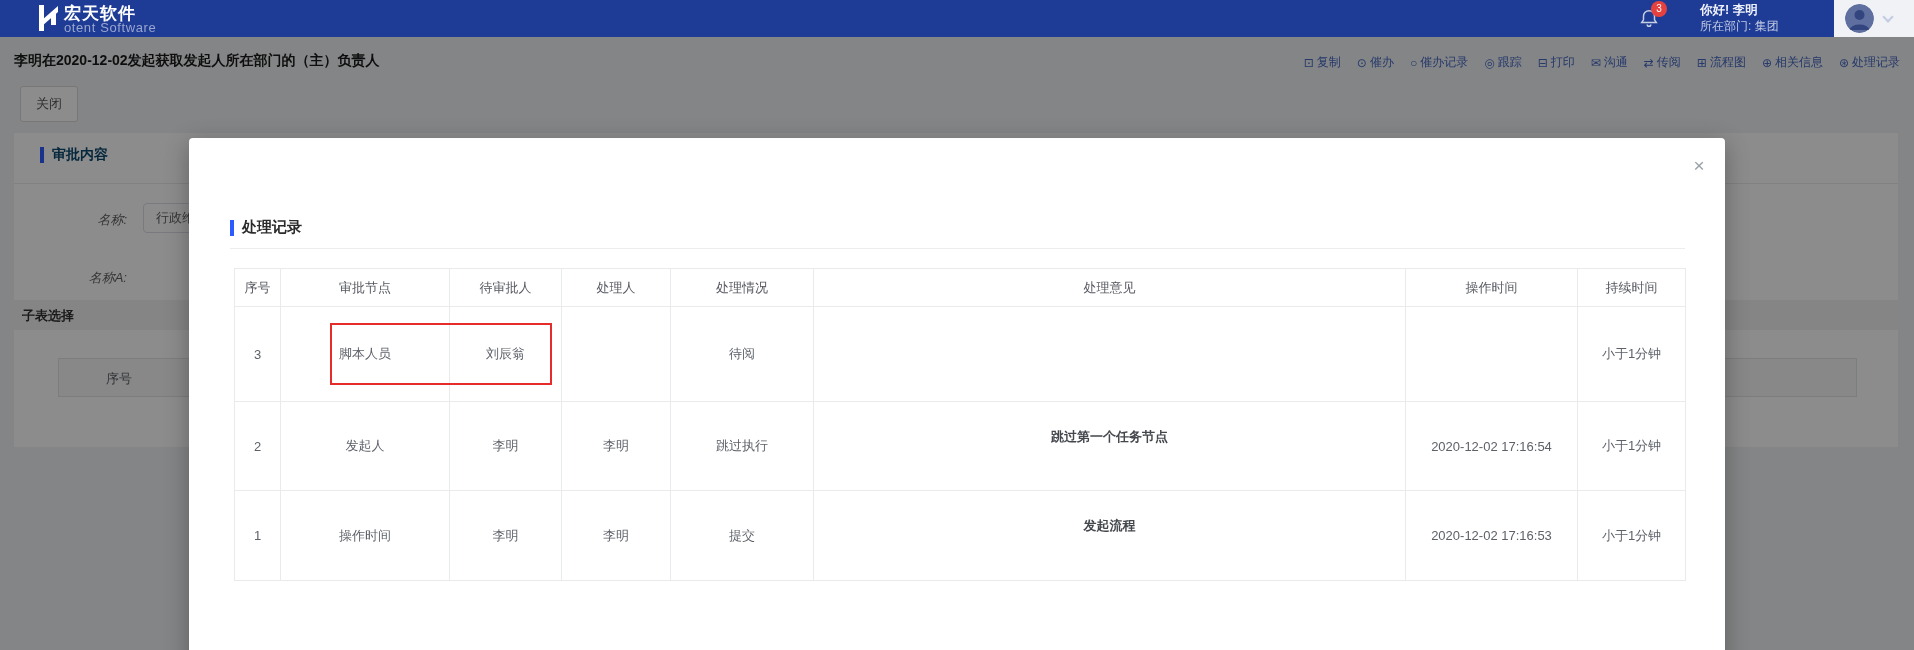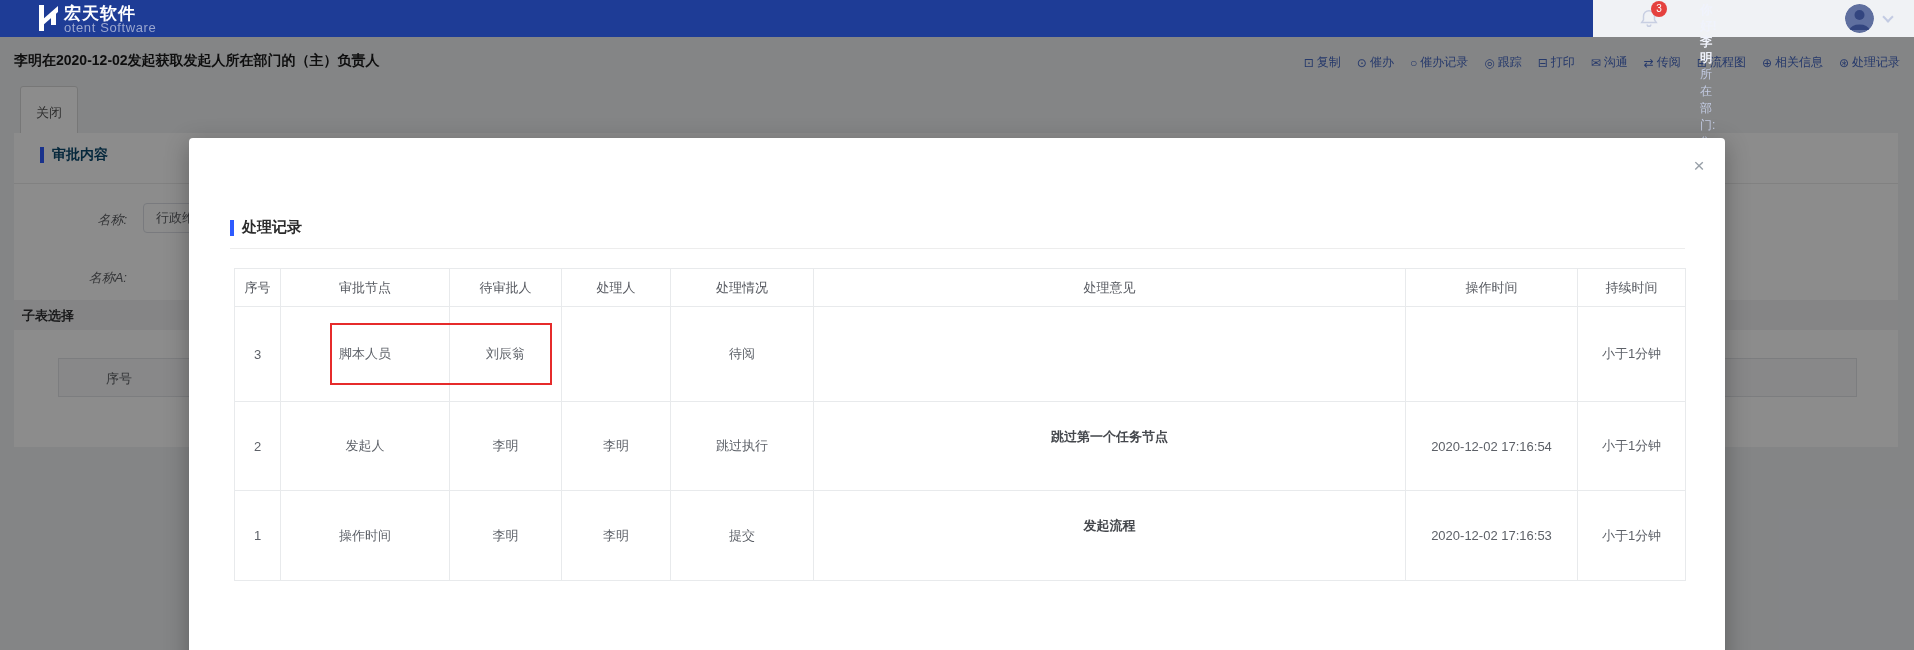--- a/index.html
+++ b/index.html
@@ -2,21 +2,21 @@
 <html><head>
 <meta charset="utf-8">
 <style>
   * { margin:0; padding:0; box-sizing:border-box; }
   html,body { width:1914px; height:650px; }
   body {
     position:relative; overflow:hidden; background:#f0f2f5;
     font-family:"Liberation Sans","DejaVu Sans",sans-serif; color:#333;
   }
   
-  .navbar { position:absolute; left:0; top:0; width:1593px; height:37px; background:#1e3c96; z-index:30; }
+  .navbar { position:absolute; left:0; top:0; width:1834px; height:37px; background:#1e3c96; z-index:30; }
   .logo { position:absolute; left:38px; top:4px; display:flex; align-items:flex-start; cursor:pointer; }
   .logo-mark { width:21px; height:28px; margin-right:5px; }
   .logo-txt-cn { color:#fff; font-size:17px; font-weight:bold; letter-spacing:1px; line-height:20px; }
   .logo-txt-en { color:#9aa6cf; font-size:13px; letter-spacing:.6px; line-height:8px; }
   .nav-items { position:absolute; left:498px; top:0; height:37px; display:flex; }
   .nav-item { position:relative; height:37px; line-height:37px; padding:0 12px; margin-right:36px;
     font-size:14px; color:#b7bfda; cursor:pointer; white-space:nowrap; }
   .nav-item.active { color:#e8ecf8; }
   .nav-item.active::after { content:""; position:absolute; left:4px; right:4px; bottom:0; height:2px; background:rgba(255,255,255,.75); }
   .bell-wrap { position:absolute; left:1638px; top:7px; width:24px; height:24px; cursor:pointer; }
@@ -27,21 +27,21 @@
   .user-dept { color:#c3cbe3; font-size:12px; line-height:17px; }
   .avatar { position:absolute; left:1845px; top:4px; width:29px; height:29px; border-radius:50%; overflow:hidden; cursor:pointer; }
   .chev { position:absolute; left:1884px; top:13px; width:8px; height:8px; border-right:2px solid #c3cbe3;
     border-bottom:2px solid #c3cbe3; transform:rotate(45deg); cursor:pointer; }
   
   .page { position:absolute; left:0; top:37px; width:1914px; height:613px; background:#f0f2f5; z-index:1; }
   .doc-title { position:absolute; left:14px; top:15px; font-size:14px; font-weight:bold; color:#1a1a1a; }
   .actions { position:absolute; right:14px; top:17px; display:flex; gap:16px; }
   .action { display:flex; align-items:center; gap:3px; font-size:12px; color:#4568c2; cursor:pointer; white-space:nowrap; }
   .action .ic { font-size:12px; }
-  .close-btn { position:absolute; left:20px; top:49px; padding:17px 15px; background:#fff; border:1px solid #d9d9d9;
+  .close-btn { position:absolute; left:20px; top:49px; padding:8px 15px; background:#fff; border:1px solid #d9d9d9;
     border-radius:3px; font-size:13px; color:#555; cursor:pointer; }
   .card { position:absolute; left:14px; top:96px; width:1884px; height:314px; background:#fff; }
   .sec-head { position:absolute; left:26px; top:13px; display:flex; align-items:center; }
   .blue-bar { width:4px; height:16px; background:#2e5bff; margin-right:8px; }
   .sec-title { font-size:14px; font-weight:bold; color:#0c4a6e; }
   .card-divider { position:absolute; left:0; top:50px; width:100%; height:1px; background:#ececec; }
   .f-label { position:absolute; width:80px; text-align:right; font-size:13px; color:#606266;font-style:italic; }
   .name-input { position:absolute; left:129px; top:70px; width:310px; height:30px; border:1px solid #dcdfe6;
     border-radius:4px; background:#fff; font-size:13px; color:#606266; padding:0 12px; line-height:28px; }
   .sub-band { position:absolute; left:0; top:167px; width:100%; height:30px; background:#f3f3f4; }

